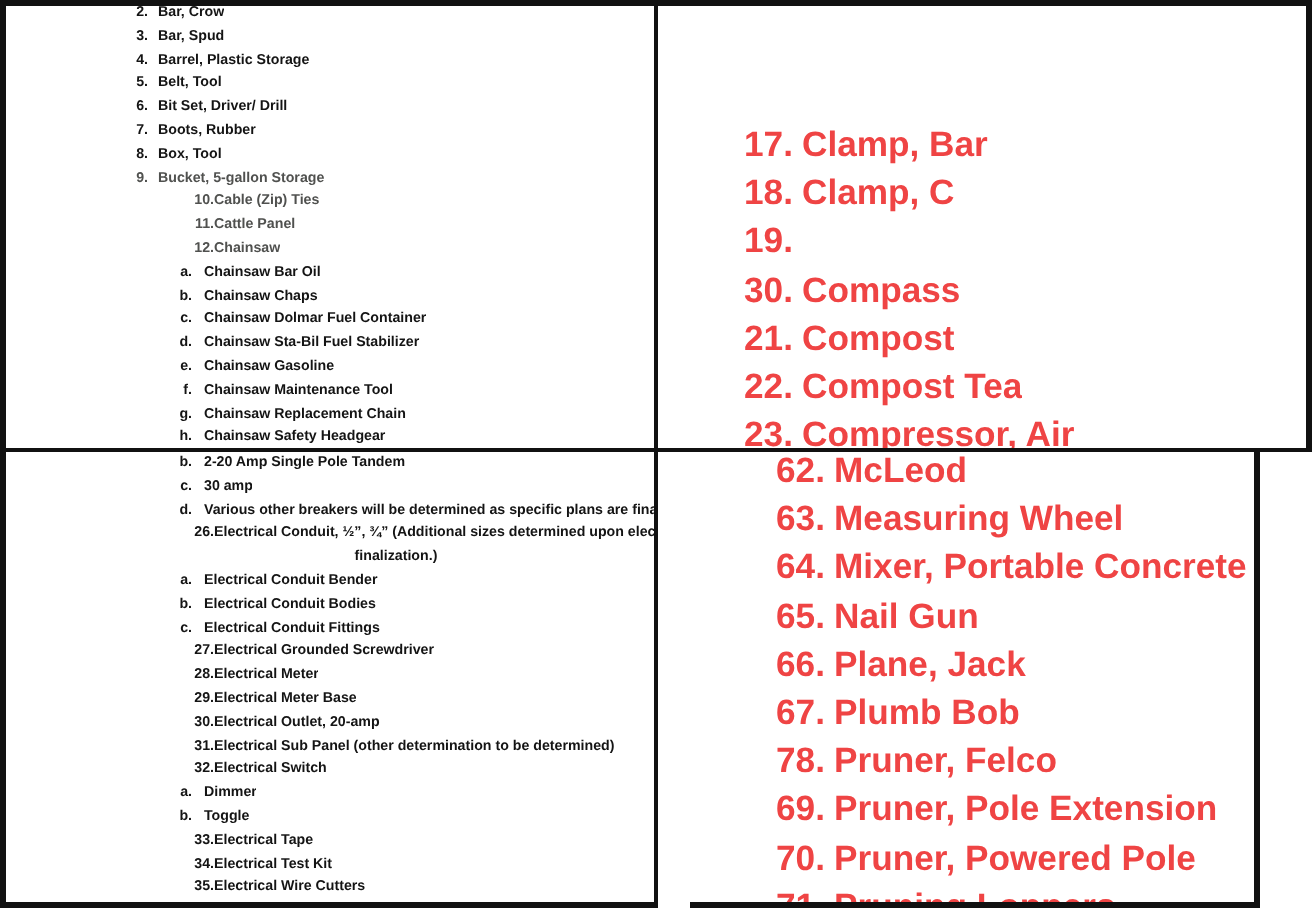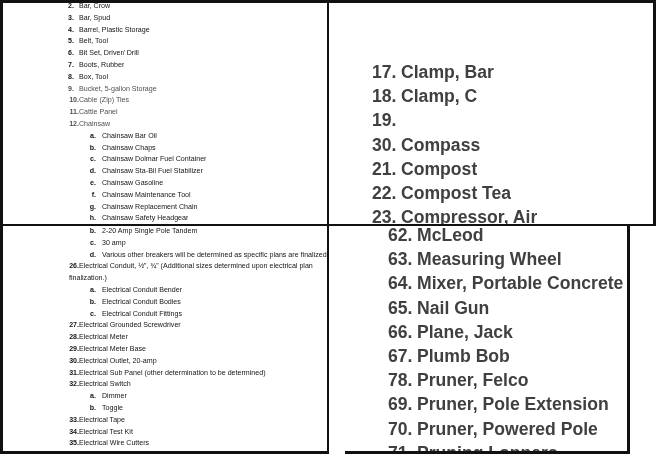--- a/index.html
+++ b/index.html
@@ -75,49 +75,49 @@
     white-space: nowrap;
     height: 11.8px;
   }
   .list-small .num {
     flex: 0 0 auto;
     text-align: right;
     font-weight: bold;
   }
   .list-small .txt {
     flex: 0 1 auto;
-    font-weight: normal;
+    font-weight: bold;
     overflow: hidden;
   }
 
   
   .lvl1 { padding-left: 56px; }
   .lvl1 .num  { width: 15px; margin-right: 5px; }
 
   
-  .lvl1tight { padding-left: 56px; }
+  .lvl1tight { padding-left: 56px; margin-left: 28px; }
   .lvl1tight .num { width: 20px; margin-right: 0px; }
 
   
   .lvl2 { padding-left: 84px; }
   .lvl2 .num { width: 9px; margin-right: 6px; }
 
   
-  .cont { padding-left: 66px; }
+  .cont { padding-left: 66px; justify-content: center; }
 
   
   .faded { color: #50514f; }
 
   
   .list-large {
     position: absolute;
     left: 0; right: 0;
     font-size: 17.6px;
     line-height: 24.2px;
-    color: #404040;
+    color: #ef4444;
     font-weight: bold;
   }
   .list-large .row {
     display: flex;
     align-items: baseline;
     white-space: nowrap;
     height: 24.2px;
     padding-left: 43px;
   }
   .list-large .num {

